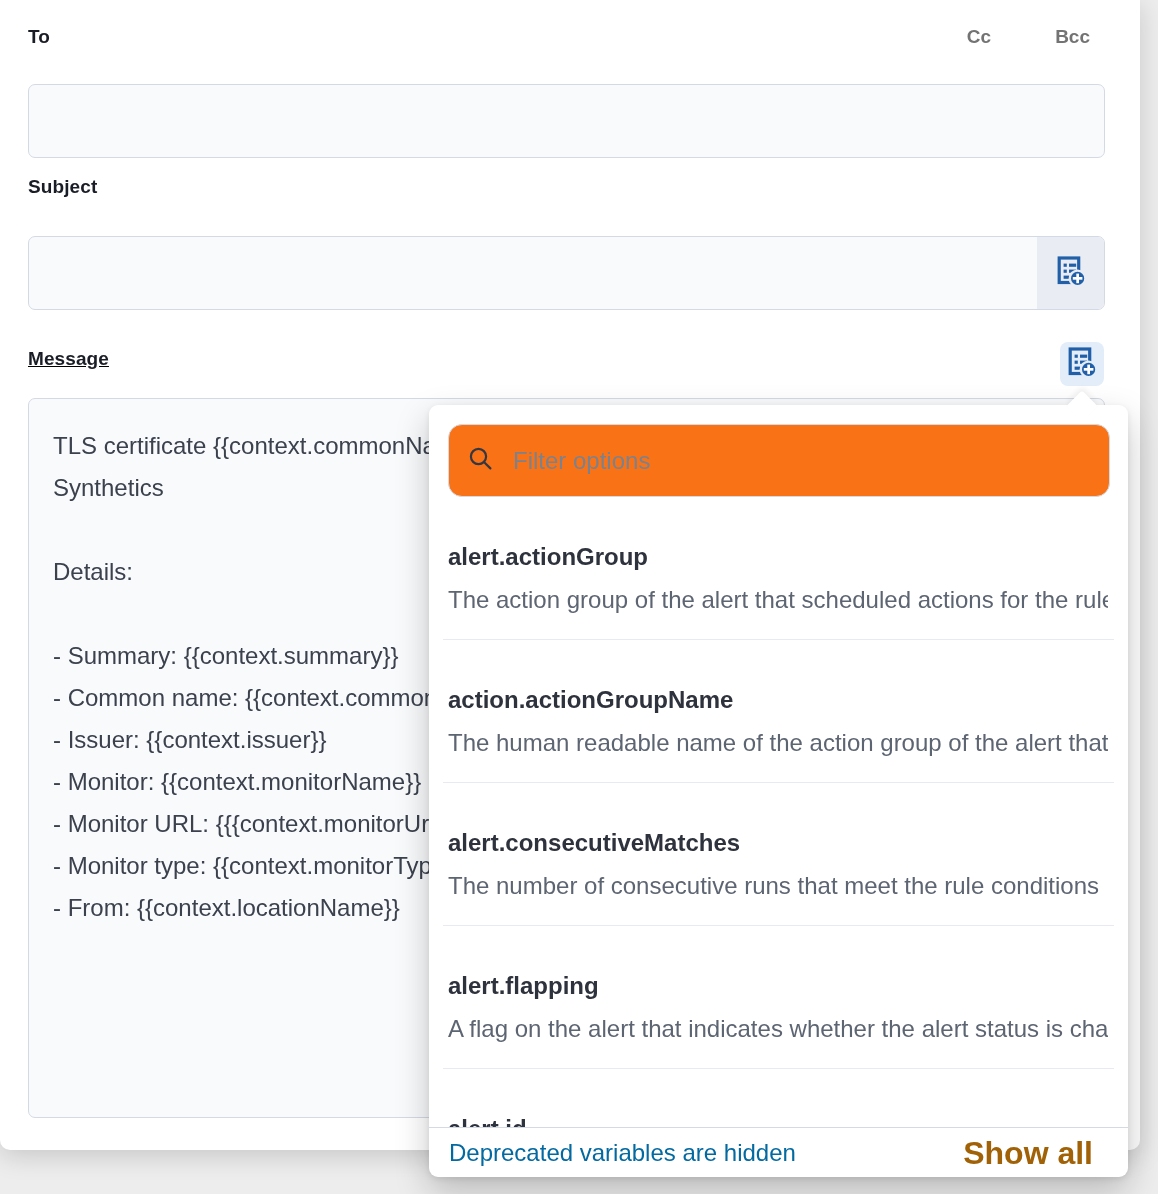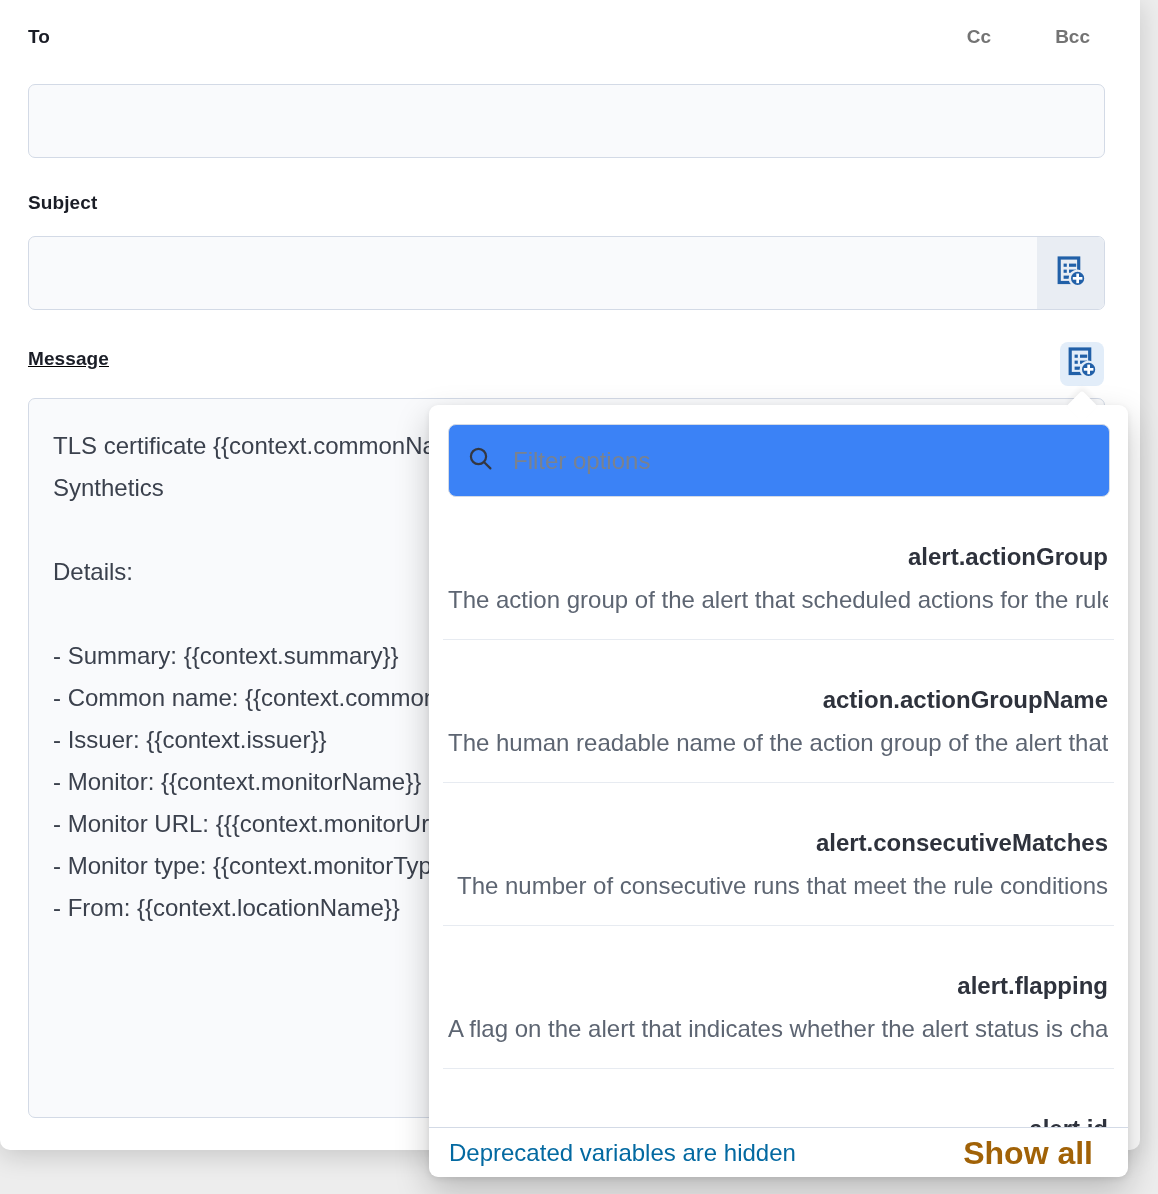--- a/index.html
+++ b/index.html
@@ -53,29 +53,29 @@
     background:#ffffff; border-radius:9px; z-index:20;
     box-shadow:0 14px 34px rgba(0,0,0,.22), 0 2px 6px rgba(0,0,0,.08);
   }
   .pop-arrow{
     position:absolute; left:642px; top:-10px; width:22px; height:22px;
     background:#ffffff; transform:rotate(45deg); border-radius:3px;
     box-shadow:-3px -3px 5px rgba(0,0,0,.05);
   }
   .search-wrap{padding:19px 18px 0 19px;}
   .search-box{
-    height:73px; border:1px solid #d3dae6; border-radius:8px; background:#3b82f6;
+    height:73px; border:1px solid #d3dae6; border-radius:14px; background:#f97316;
     box-sizing:border-box; display:flex; align-items:center; padding:0 18px;
   }
   .search-box input{
     flex:1; border:none; outline:none; background:transparent;
     font-family:inherit; font-size:24px; color:#343741; margin-left:16px;
   }
   .search-box input::placeholder{color:#7a828e; opacity:1;}
-  .vlist{height:630px; overflow:hidden; position:relative;text-align:right;}
+  .vlist{height:630px; overflow:hidden; position:relative;}
   .vitem{margin:0 14px; padding:45px 6px 24px 5px; cursor:pointer;}
   .vitem + .vitem{border-top:1px solid #e7ebf1;}
   .vname{font-size:24px; line-height:30px; font-weight:700; color:#2e323c;}
   .vdesc{
     margin-top:13px; font-size:24px; line-height:30px; color:#5d6572;
     white-space:nowrap; overflow:hidden;
   }
   .pfooter{
     height:50px; border-top:1px solid #d3dae6; box-sizing:content-box;
     display:flex; align-items:center; justify-content:space-between;
@@ -91,21 +91,21 @@
   <div class="flyout">
 
     <div class="label-row" style="top:26px;">
       <span class="field-label">To</span>
       <span class="spacer"></span>
       <span class="link-btn">Cc</span>
       <span class="link-btn">Bcc</span>
     </div>
     <div class="text-input" style="top:84px;"></div>
 
-    <div class="label-row" style="top:192px;text-align:center;">
+    <div class="label-row" style="top:176px;text-align:center;">
       <span class="field-label">Subject</span>
     </div>
     <div class="text-input" style="top:236px;">
       <div class="append">
         <span>
           <svg width="30" height="32" viewBox="0 0 30 32">
             <rect x="3.2" y="3" width="19.5" height="24.5" fill="none" stroke="#2160a8" stroke-width="3.2"></rect>
             <rect x="7.6" y="8.6" width="3.2" height="3.2" fill="#2160a8"></rect>
             <rect x="13" y="8.6" width="7.2" height="3.2" fill="#2160a8"></rect>
             <rect x="7.6" y="14.6" width="3.2" height="3.2" fill="#2160a8"></rect>

